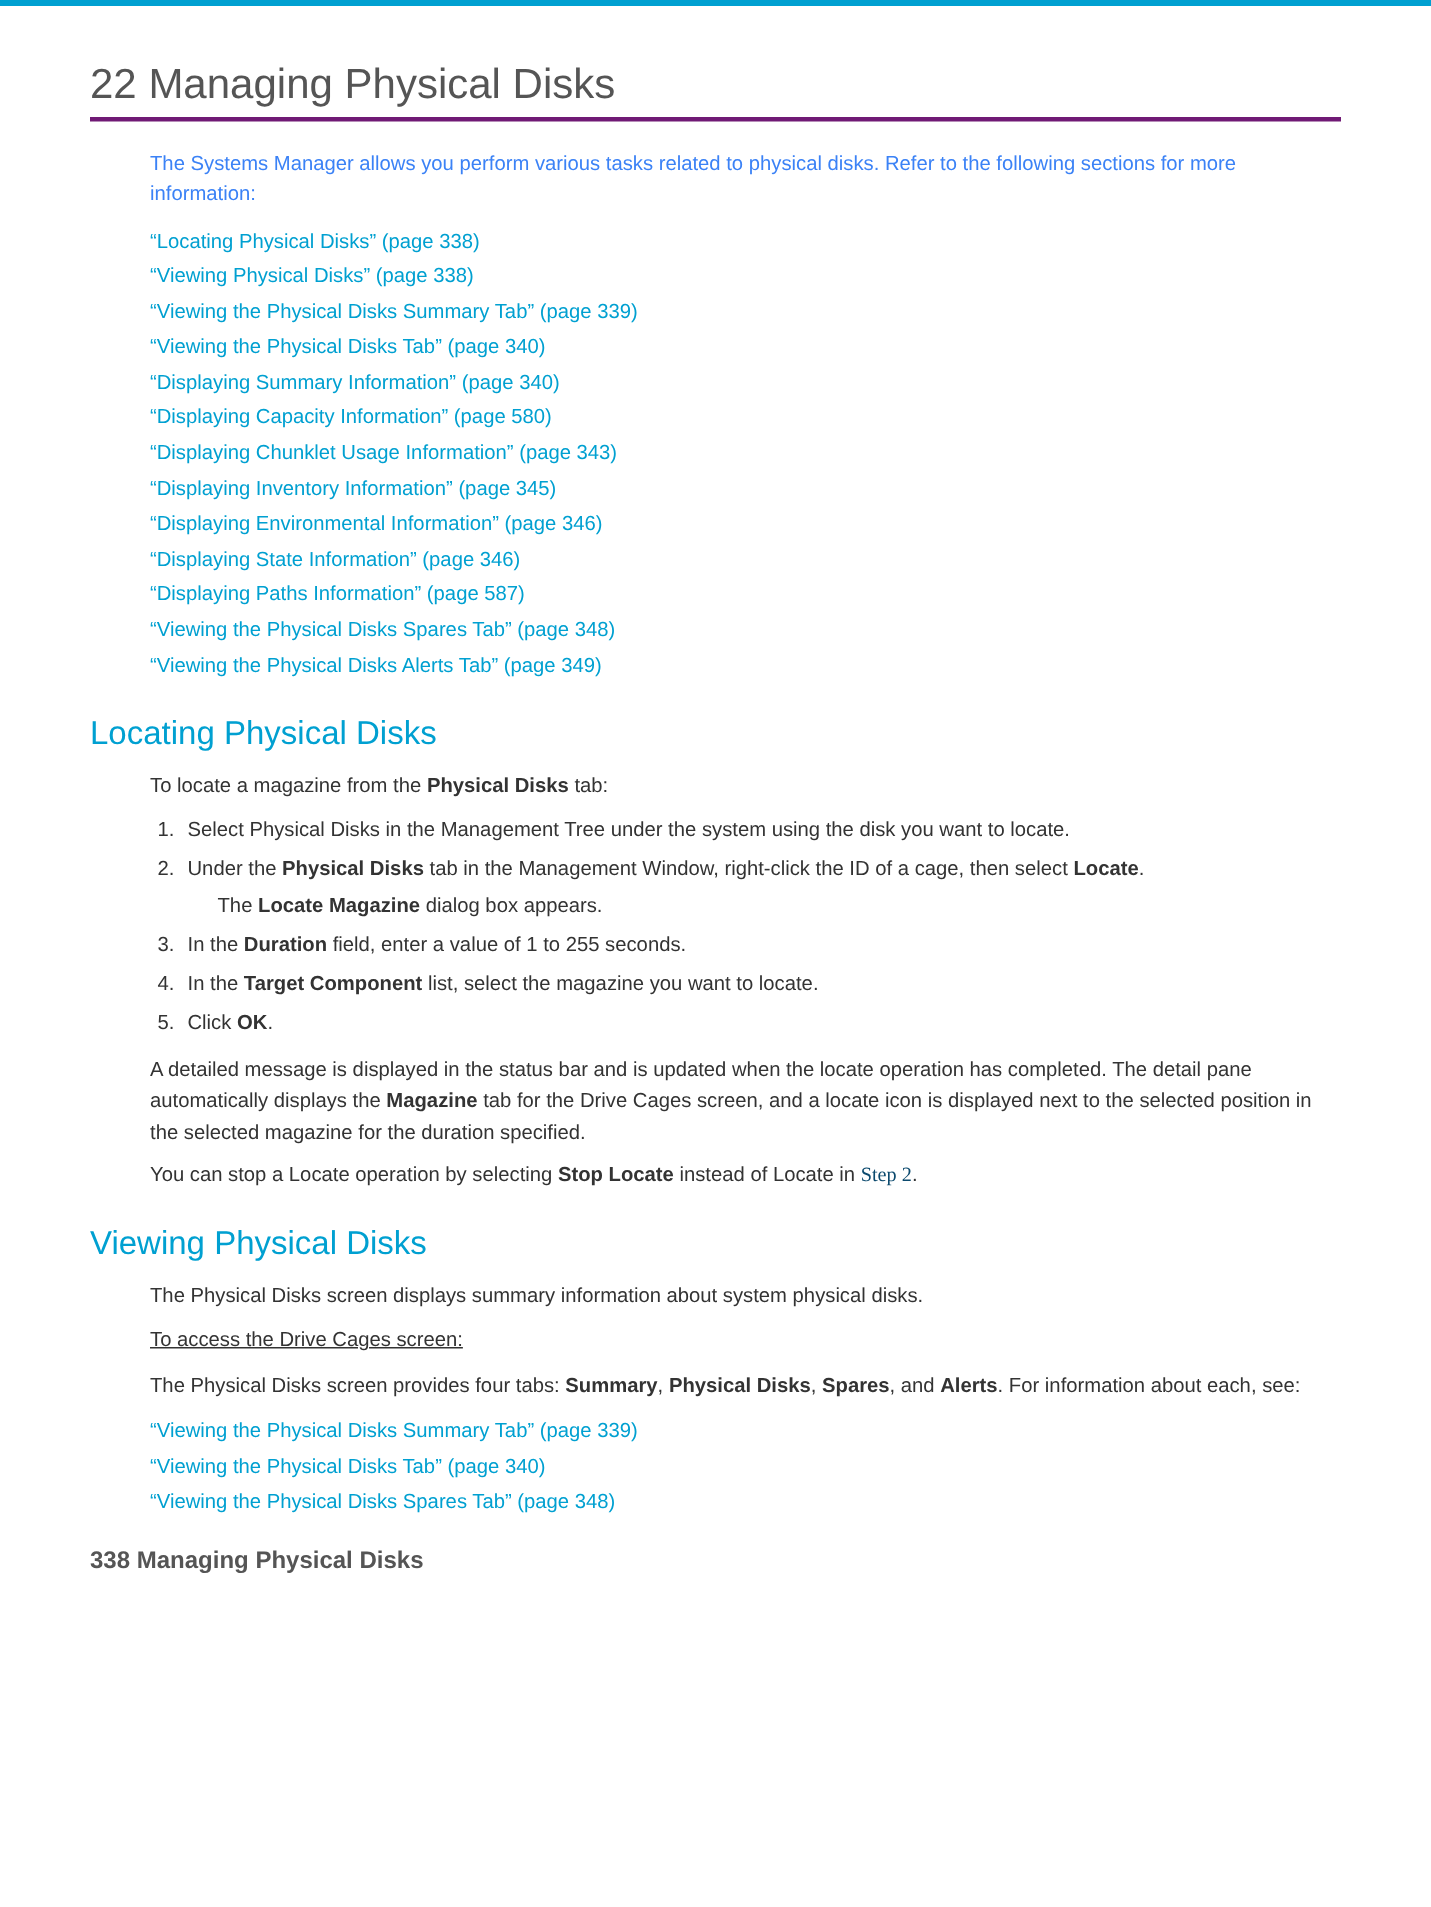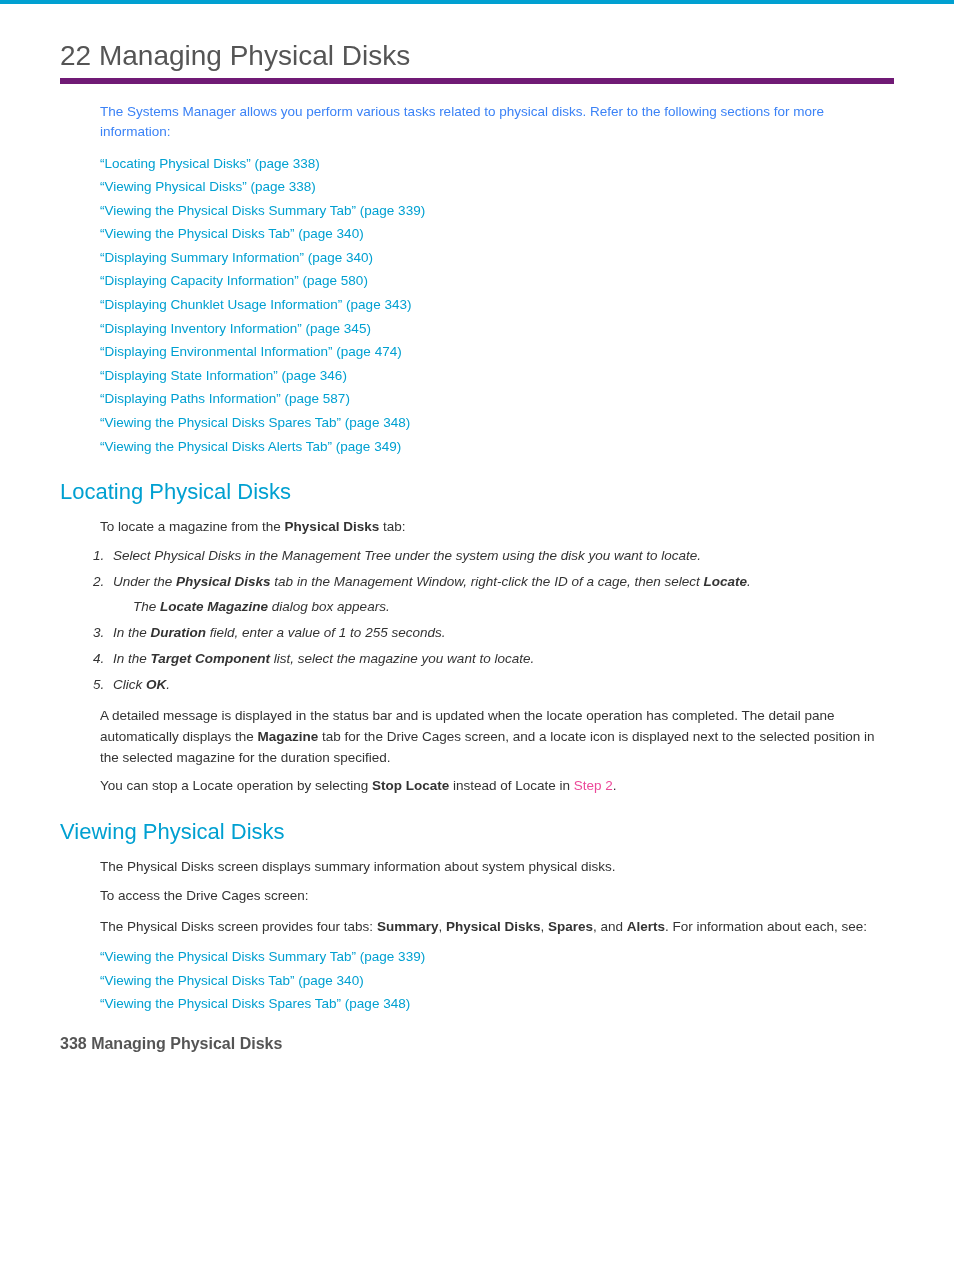--- a/index.html
+++ b/index.html
@@ -31,21 +31,21 @@
       height: 4px;
       background: #00a0d1;
     }
 
     .chapter-title {
       font-size: 28px;
       font-weight: normal;
       color: #555;
       margin-bottom: 18px;
       padding-bottom: 6px;
-      border-bottom: 6px solid #701a75;
+      border-bottom: 3px solid #701a75;
     }
 
     .intro-text {
       margin-left: 40px;
       margin-bottom: 10px;
       line-height: 1.5;
       color: #3b82f6;
     }
 
     .toc-links {
@@ -75,39 +75,39 @@
     }
 
     .section-body p {
       line-height: 1.55;
       margin-bottom: 8px;
       color: #333;
       margin-top: 10px;
     }
 
     .ordered-list {
-      margin-left: 8px;
+      margin-left: 20px;
       margin-bottom: 8px;
-      font-style: italic;
     }
 
     .ordered-list li {
       line-height: 1.55;
       margin-bottom: 5px;
       color: #333;
       padding-left: 5px;
     }
 
     b {
       font-weight: bold;
     }
 
     .inline-link {
-      color: #ec4899;
+      color: #0c4a6e;
       text-decoration: none;
+      font-family: Liberation Serif, serif;
     }
 
     .page-footer {
       margin-top: 17px;
       font-size: 16px;
       color: #555;
       font-weight: bold;
     }
 
     .indent-block {
@@ -129,21 +129,21 @@
   <div class="toc-links">
 
   <a class="toc-link" href="#">“Locating Physical Disks” (page 338)</a>
       <a class="toc-link" href="#">“Viewing Physical Disks” (page 338)</a>
       <a class="toc-link" href="#">“Viewing the Physical Disks Summary Tab” (page 339)</a>
       <a class="toc-link" href="#">“Viewing the Physical Disks Tab” (page 340)</a>
       <a class="toc-link" href="#">“Displaying Summary Information” (page 340)</a>
       <a class="toc-link" href="#">“Displaying Capacity Information” (page 580)</a>
       <a class="toc-link" href="#">“Displaying Chunklet Usage Information” (page 343)</a>
       <a class="toc-link" href="#">“Displaying Inventory Information” (page 345)</a>
-      <a class="toc-link" href="#">“Displaying Environmental Information” (page 474)</a>
+      <a class="toc-link" href="#">“Displaying Environmental Information” (page 346)</a>
       <a class="toc-link" href="#">“Displaying State Information” (page 346)</a>
       <a class="toc-link" href="#">“Displaying Paths Information” (page 587)</a>
       <a class="toc-link" href="#">“Viewing the Physical Disks Spares Tab” (page 348)</a>
       <a class="toc-link" href="#">“Viewing the Physical Disks Alerts Tab” (page 349)</a>
     </div>
 
   <h2 class="section-title">Locating Physical Disks</h2>
 
   <div class="section-body">
     <p>
@@ -178,21 +178,21 @@
     <p style="margin-top:8px;">
       You can stop a Locate operation by selecting <b>Stop Locate</b> instead of Locate in <a class="inline-link" href="#">Step 2</a>.
     </p>
   </div>
 
   <h2 class="section-title">Viewing Physical Disks</h2>
 
   <div class="section-body">
     <p>The Physical Disks screen displays summary information about system physical disks.</p>
 
-    <p style="margin-top:6px;">To access the Drive Cages screen:</p>
+    <p style="margin-top:6px;text-decoration:underline;">To access the Drive Cages screen:</p>
 
 
     <p>
       The Physical Disks screen provides four tabs: <b>Summary</b>, <b>Physical Disks</b>, <b>Spares</b>, and <b>Alerts</b>. For information about each, see:
     </p>
 
     <div class="toc-links" style="margin-left:0; margin-top:4px;">
 
     <a class="toc-link" href="#">“Viewing the Physical Disks Summary Tab” (page 339)</a>
         <a class="toc-link" href="#">“Viewing the Physical Disks Tab” (page 340)</a>

